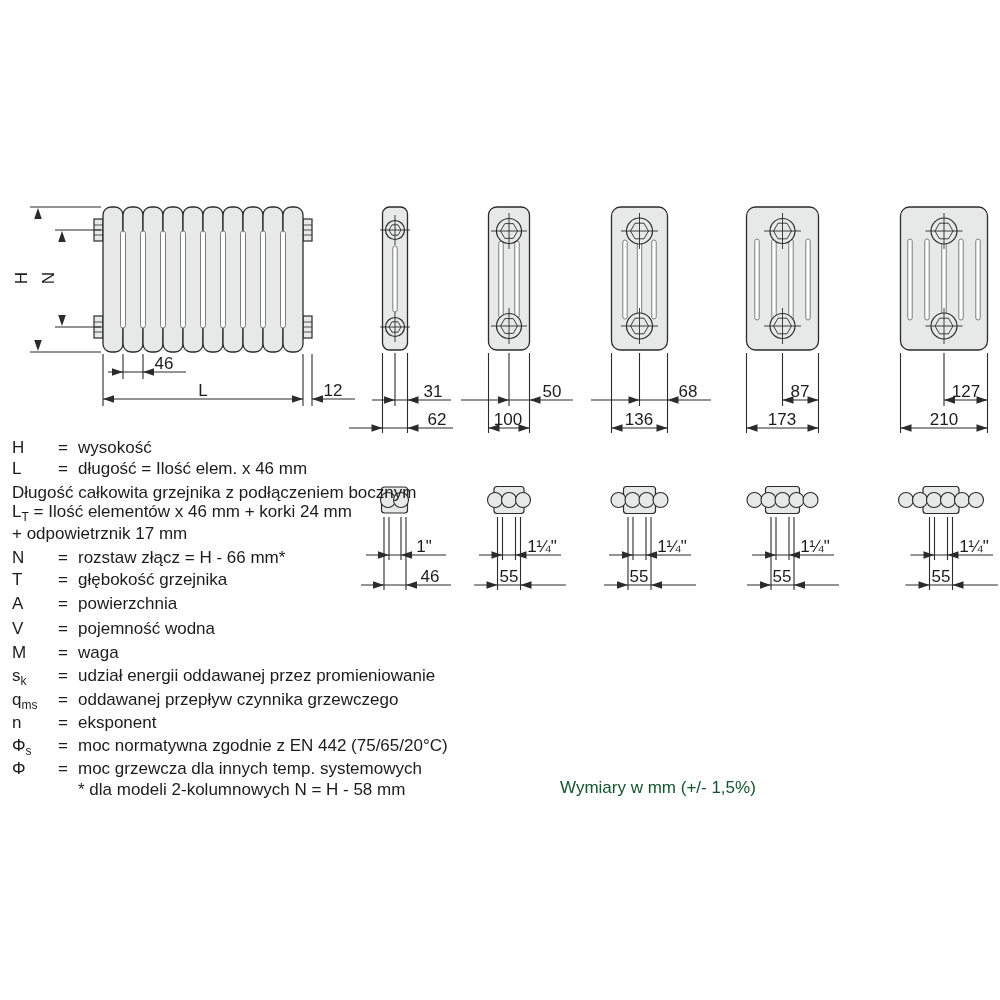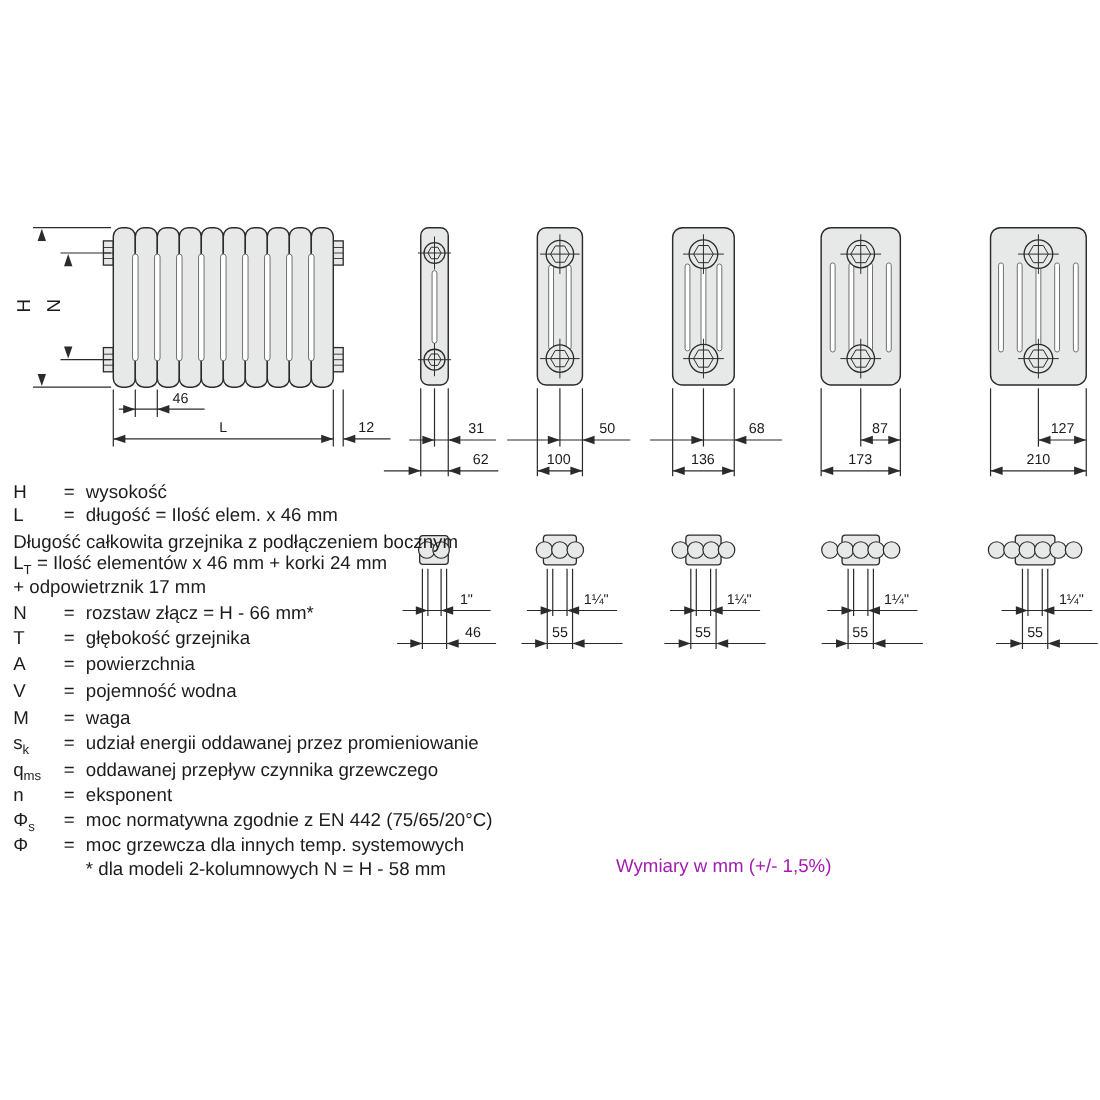--- a/index.html
+++ b/index.html
@@ -1,26 +1,26 @@
 <!DOCTYPE html>
 <html><head>
 <meta charset="utf-8">
 <style>
   html,body{margin:0;padding:0;background:#fff}
   .stage{position:relative;width:1000px;height:1000px;background:#ffffff;
          font-family:"Liberation Sans",sans-serif;color:#1c1c1c;overflow:hidden}
   svg.art{position:absolute;left:0;top:0}
-  .dlabel{position:absolute;font-size:13px;transform:translateX(-50%);white-space:nowrap;color:#1c1c1c}
+  .dlabel{position:absolute;font-size:17px;transform:translateX(-50%);white-space:nowrap;color:#1c1c1c}
   .rot{position:absolute;font-size:17px;transform:rotate(-90deg);color:#1c1c1c}
   .lrow{position:absolute;left:12px;font-size:17px;white-space:nowrap;color:#1c1c1c}
   .lrow.indent{left:78px}
   .lsym{display:inline-block;width:46px}
   .lsub{font-size:12px}
   .leq{display:inline-block;width:20px}
-  .note{position:absolute;font-size:17px;color:#a21caf}
+  .note{position:absolute;font-size:17px;color:#14532d}
 </style>
 </head>
 <body>
 
 <div class="stage">
 
 <svg class="art" width="1000" height="1000" viewBox="0 0 1000 1000">
   <defs>
     <path id="aL" d="M0 0 L11 -3.8 L11 3.8 Z"></path>
     <path id="aR" d="M0 0 L-11 -3.8 L-11 3.8 Z"></path>

